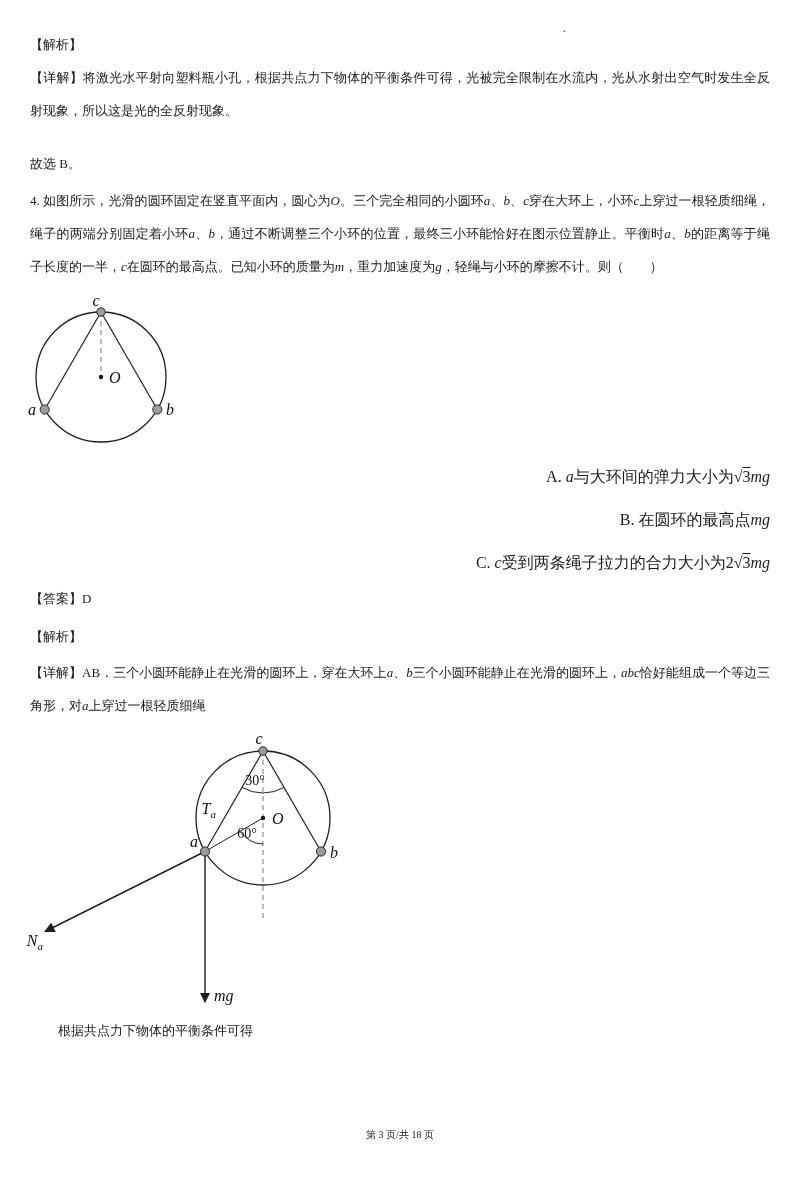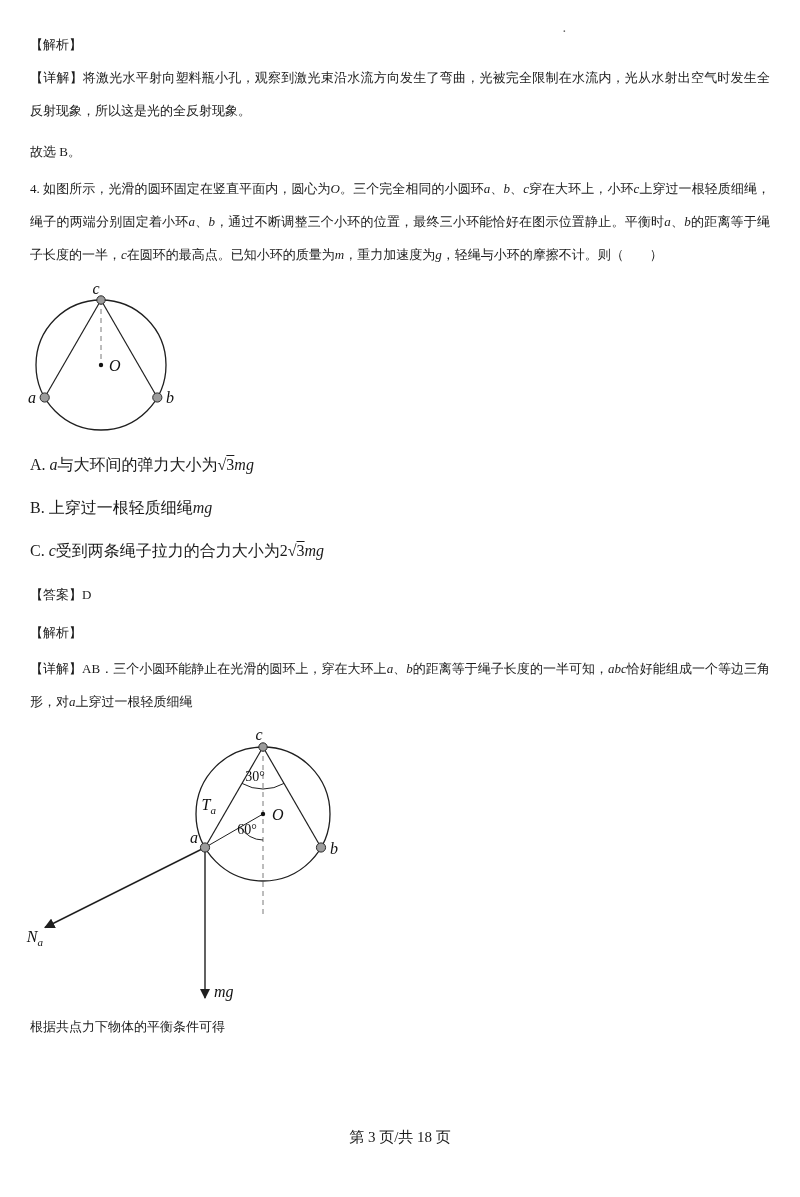--- a/index.html
+++ b/index.html
@@ -3,33 +3,33 @@
 <meta charset="utf-8">
 <style>
   html,body{margin:0;padding:0;}
   body{
     width:800px;height:1197px;background:#ffffff;color:#1b1b1b;
     font-family:"Liberation Serif","DejaVu Serif",serif;
     -webkit-font-smoothing:antialiased;
   }
   .page{position:relative;width:800px;height:1197px;padding:28px 30px 0 30px;box-sizing:border-box;overflow:hidden;background:#fff;}
   .para{font-size:13px;line-height:33px;text-align:justify;margin:0;}
-  .p-choose{margin:8px 0 4px 0;font-family:Liberation Serif, serif;}
+  .p-choose{margin:20px 0 4px 0;font-family:Liberation Serif, serif;}
   .p-detail2{margin-top:3px;}
   .p-analysis2{margin-top:5px;}
-  .p-answer{margin-top:14px;}
-  .p-closing{margin-top:0;}
-  .opt{font-size:16px;line-height:26px;margin:17px 0 0 0;text-align:left;}
+  .p-answer{margin-top:6px;}
+  .p-closing{margin-top:0;margin-left:28px;}
+  .opt{font-size:16px;line-height:26px;margin:17px 0 0 0;text-align:right;}
   .seg-plain{font-style:normal;}
   .seg-italic{font-style:italic;}
   .seg-sqrt{font-style:normal;text-decoration:overline;}
   .seg-sqrt::before{content:"\221A";display:inline-block;transform:translateY(-0.5px);}
   .figure{margin:12px 0 6px -4px;}
   .figure2{margin:8px 0 0 -12px;}
-  .footer{position:absolute;left:0;right:0;top:1128px;text-align:center;font-size:15px;color:#1b1b1b;}
+  .footer{position:absolute;left:0;right:0;top:1128px;text-align:center;font-size:10px;color:#1b1b1b;}
   .stray{position:absolute;left:562px;top:24px;font-size:14px;color:#666;}
   
   svg{display:block;}
   .ring{fill:none;stroke:#1f1f1f;stroke-width:1.3;}
   .rope{stroke:#1f1f1f;stroke-width:1.2;}
   .thin{stroke:#1f1f1f;stroke-width:1;}
   .dash{stroke:#7a7a7a;stroke-width:1;stroke-dasharray:5 4;fill:none;}
   .bead{fill:#9c9c9c;stroke:#2a2a2a;stroke-width:1;}
   .cdot{fill:#111;}
   .arc{fill:none;stroke:#1f1f1f;stroke-width:1;}
@@ -41,21 +41,21 @@
 </style>
 </head>
 <body>
 
 <div class="page">
 
   <span class="stray">·</span>
 
   <p class="para">【解析】</p>
 
-  <p class="para">【详解】将激光水平射向塑料瓶小孔，观察到激光束沿水流方向发生了弯曲，光被完全限制在水流内，光从水射出空气时发生全反射现象，所以这是光的全反射现象。</p>
+  <p class="para">【详解】将激光水平射向塑料瓶小孔，根据共点力下物体的平衡条件可得，光被完全限制在水流内，光从水射出空气时发生全反射现象，所以这是光的全反射现象。</p>
 
   <p class="para p-choose">故选 B。</p>
 
   <p class="para"><span class="seg-plain">4. 如图所示，光滑的圆环固定在竖直平面内，圆心为</span><span class="seg-italic">O</span><span class="seg-plain">。三个完全相同的小圆环</span><span class="seg-italic">a</span><span class="seg-plain">、</span><span class="seg-italic">b</span><span class="seg-plain">、</span><span class="seg-italic">c</span><span class="seg-plain">穿在大环上，小环</span><span class="seg-italic">c</span><span class="seg-plain">上穿过一根轻质细绳，绳子的两端分别固定着小环</span><span class="seg-italic">a</span><span class="seg-plain">、</span><span class="seg-italic">b</span><span class="seg-plain">，通过不断调整三个小环的位置，最终三小环能恰好在图示位置静止。平衡时</span><span class="seg-italic">a</span><span class="seg-plain">、</span><span class="seg-italic">b</span><span class="seg-plain">的距离等于绳子长度的一半，</span><span class="seg-italic">c</span><span class="seg-plain">在圆环的最高点。已知小环的质量为</span><span class="seg-italic">m</span><span class="seg-plain">，重力加速度为</span><span class="seg-italic">g</span><span class="seg-plain">，轻绳与小环的摩擦不计。则（　　）</span></p>
 
   <div class="figure">
     <svg width="190" height="152" viewBox="0 0 190 152">
       <circle class="ring" cx="75" cy="82" r="65"></circle>
       <line class="rope" x1="75" y1="17" x2="18.7" y2="114.5"></line>
       <line class="rope" x1="75" y1="17" x2="131.3" y2="114.5"></line>
@@ -65,26 +65,26 @@
       <circle class="bead" cx="18.7" cy="114.5" r="4.6"></circle>
       <circle class="bead" cx="131.3" cy="114.5" r="4.6"></circle>
       <text class="lbl" x="70" y="11" text-anchor="middle">c</text>
       <text class="lbl" x="10" y="120" text-anchor="end">a</text>
       <text class="lbl" x="140" y="120" text-anchor="start">b</text>
       <text class="lbl" x="83" y="88" text-anchor="start">O</text>
     </svg>
   </div>
 
   <p class="opt"><span class="seg-plain">A. </span><span class="seg-italic">a</span><span class="seg-plain">与大环间的弹力大小为</span><span class="seg-sqrt">3</span><span class="seg-italic">mg</span></p>
-  <p class="opt"><span class="seg-plain">B. 上穿过一根轻质细绳</span><span class="seg-italic">mg</span></p>
+  <p class="opt"><span class="seg-plain">B. 在圆环的最高点</span><span class="seg-italic">mg</span></p>
   <p class="opt"><span class="seg-plain">C. </span><span class="seg-italic">c</span><span class="seg-plain">受到两条绳子拉力的合力大小为2</span><span class="seg-sqrt">3</span><span class="seg-italic">mg</span></p>
 
   <p class="para p-answer">【答案】D</p>
   <p class="para p-analysis2">【解析】</p>
-  <p class="para p-detail2"><span class="seg-plain">【详解】AB．三个小圆环能静止在光滑的圆环上，穿在大环上</span><span class="seg-italic">a</span><span class="seg-plain">、</span><span class="seg-italic">b</span><span class="seg-plain">的距离等于绳子长度的一半可知，</span><span class="seg-italic">abc</span><span class="seg-plain">恰好能组成一个等边三角形，对</span><span class="seg-italic">a</span><span class="seg-plain">上穿过一根轻质细绳</span></p>
+  <p class="para p-detail2"><span class="seg-plain">【详解】AB．三个小圆环能静止在光滑的圆环上，穿在大环上</span><span class="seg-italic">a</span><span class="seg-plain">、</span><span class="seg-italic">b</span><span class="seg-plain">三个小圆环能静止在光滑的圆环上，</span><span class="seg-italic">abc</span><span class="seg-plain">恰好能组成一个等边三角形，对</span><span class="seg-italic">a</span><span class="seg-plain">上穿过一根轻质细绳</span></p>
 
   <div class="figure2">
     <svg width="350" height="284" viewBox="0 0 350 284">
       <defs>
         <marker id="arrow" viewBox="0 0 10 10" refX="9" refY="5" markerWidth="7.5" markerHeight="7.5" orient="auto-start-reverse">
           <path d="M0,0 L10,5 L0,10 z" fill="#1f1f1f"></path>
         </marker>
       </defs>
       <circle class="ring" cx="245" cy="88" r="67"></circle>
       <line class="rope" x1="245" y1="21" x2="187" y2="121.5"></line>

